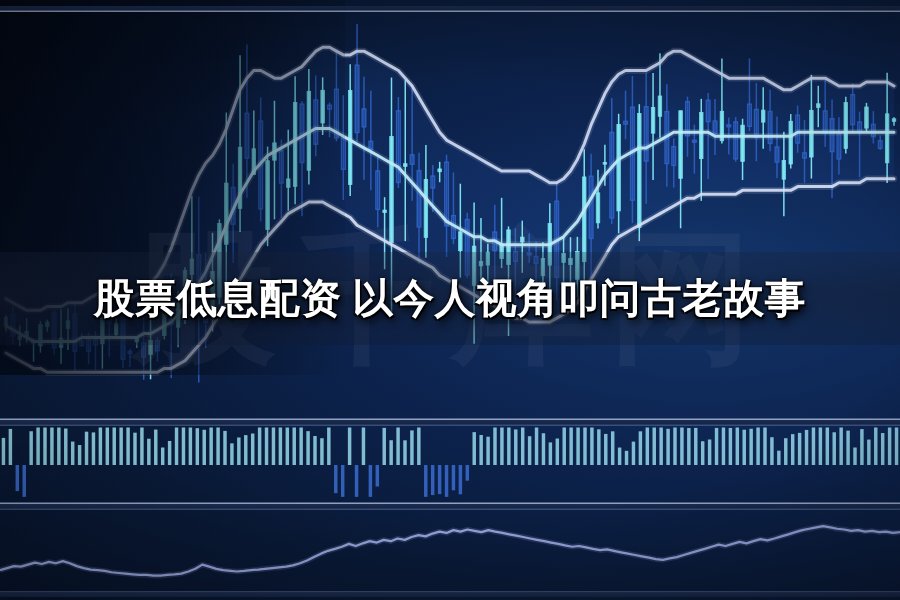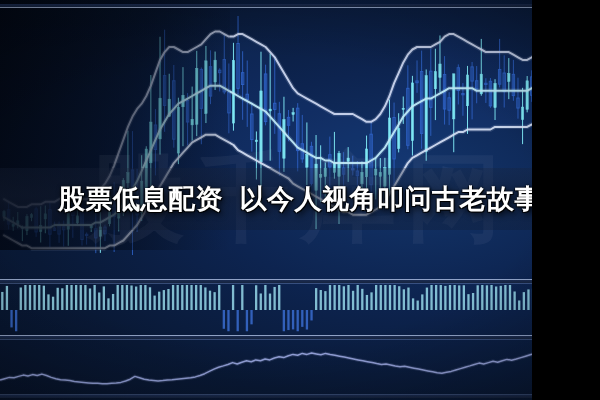--- a/index.html
+++ b/index.html
@@ -1,20 +1,20 @@
 <!DOCTYPE html>
 <html><head>
 <meta charset="utf-8">
 <style>
   html,body{margin:0;padding:0;background:#000;}
   #stage{
     position:relative;
-    width:532px;height:400px;
+    width:600px;height:400px;
     overflow:hidden;
-    font-family:Liberation Mono, monospace;
+    font-family:Liberation Serif, serif;
     background:#0369a1;
   }
 
   
   .bg-base{
     position:absolute;inset:0;
     background:
       radial-gradient(130% 95% at 78% 46%, #13356b 0%, #0d2450 30%, #091936 58%, #060f22 100%),
       linear-gradient(180deg,#05101f 0%,#0a1a38 40%,#071225 100%);
   }

